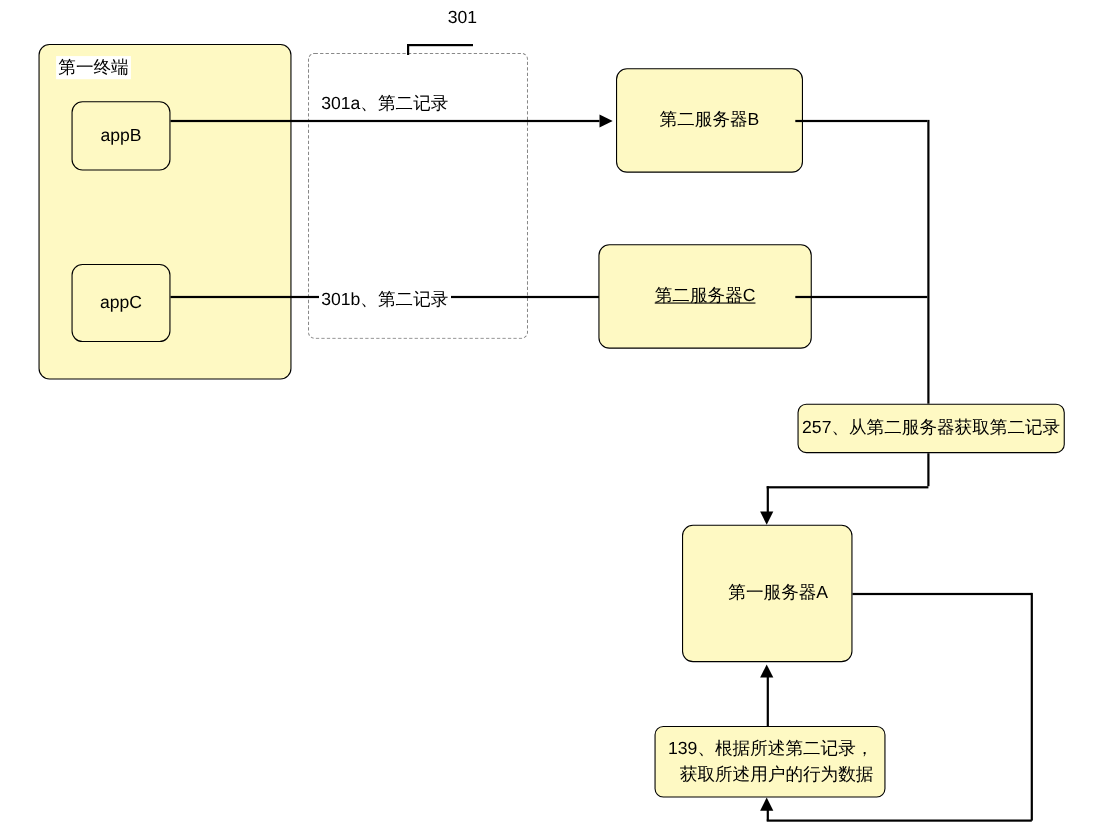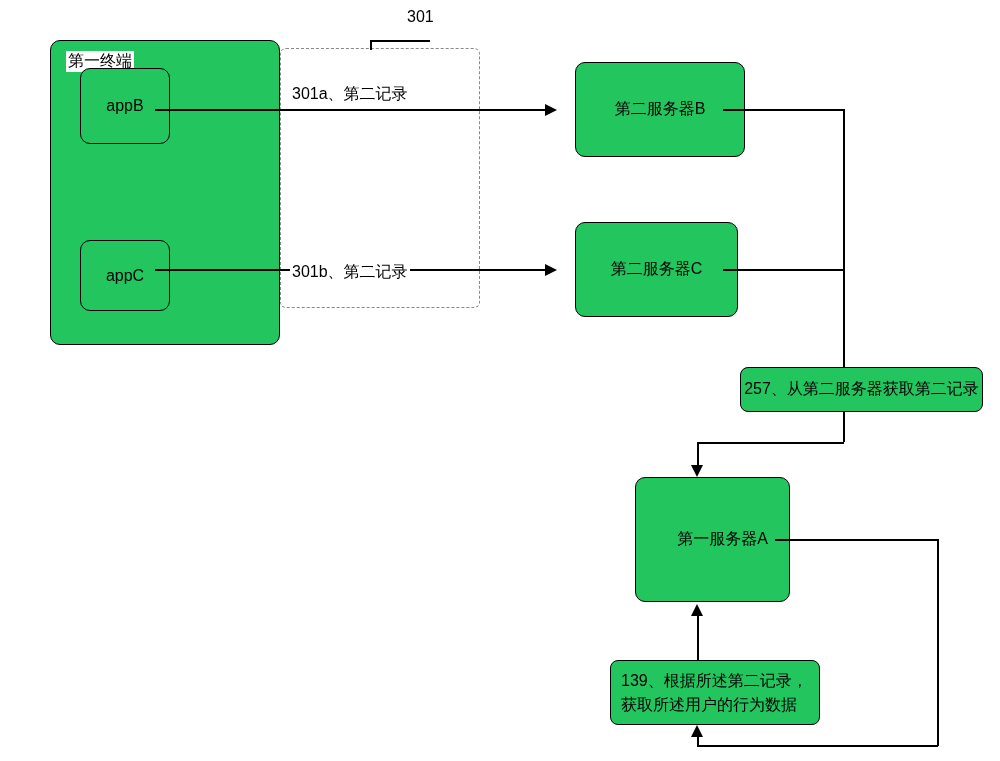--- a/index.html
+++ b/index.html
@@ -16,23 +16,22 @@
       font-size: 16px;
       color: #000;
     }
     .box {
       position: absolute;
       border: 1.5px solid #000;
       border-radius: 10px;
       display: flex;
       align-items: center;
       justify-content: center;
-      background: #22c55e;
-      text-align: left;
-      margin-left: 15px;
+      background: #fef9c3;
+      text-align: right;
     }
     .dashed-box {
       position: absolute;
       border: 1.5px dashed #888;
       border-radius: 6px;
     }
     .label {
       position: absolute;
       white-space: nowrap;
       background: #fff;
@@ -71,21 +70,21 @@
       background: #000;
     }
   </style>
 </head>
 <body>
 
 <div class="box" style="left:35px; top:40px; width:230px; height:305px; justify-content:flex-start; align-items:flex-start;">
   <span class="label" style="left:15px; top:10px; position:absolute;">第一终端</span>
 </div>
 
-<div class="box" style="left:65px; top:68px; width:90px; height:76px;">
+<div class="box" style="left:65px; top:92px; width:90px; height:63px;">
   <span>appB</span>
 </div>
 
 <div class="box" style="left:65px; top:240px; width:90px; height:71px;">
   <span>appC</span>
 </div>
 
 <div class="dashed-box" style="left:280px; top:48px; width:200px; height:260px;"></div>
 
 <span class="label" style="left:405px; top:8px;">301</span>
@@ -97,21 +96,21 @@
 <span class="label" style="left:290px; top:84px;">301a、第二记录</span>
 
 <div class="arrow-line" style="left:155px; top:269px; width:390px; height:1.5px;"></div>
 <div class="arrow-head-right" style="left:545px; top:264px;"></div>
 <span class="label" style="left:290px; top:262px;text-align:center;">301b、第二记录</span>
 
 <div class="box" style="left:560px; top:62px; width:170px; height:95px;">
   <span>第二服务器B</span>
 </div>
 
-<div class="box" style="left:560px; top:222px; width:163px; height:95px;">
+<div class="box" style="left:544px; top:222px; width:194px; height:95px;text-decoration:underline;">
   <span>第二服务器C</span>
 </div>
 
 <div class="arrow-line" style="left:723px; top:109px; width:120px; height:1.5px;"></div>
 <div class="arrow-line" style="left:843px; top:109px; width:1.5px; height:258px;"></div>
 
 <div class="arrow-line" style="left:723px; top:269px; width:120px; height:1.5px;"></div>
 
 <div class="box" style="left:725px; top:367px; width:243px; height:45px; border-radius:8px;">
   <span>257、从第二服务器获取第二记录</span>

